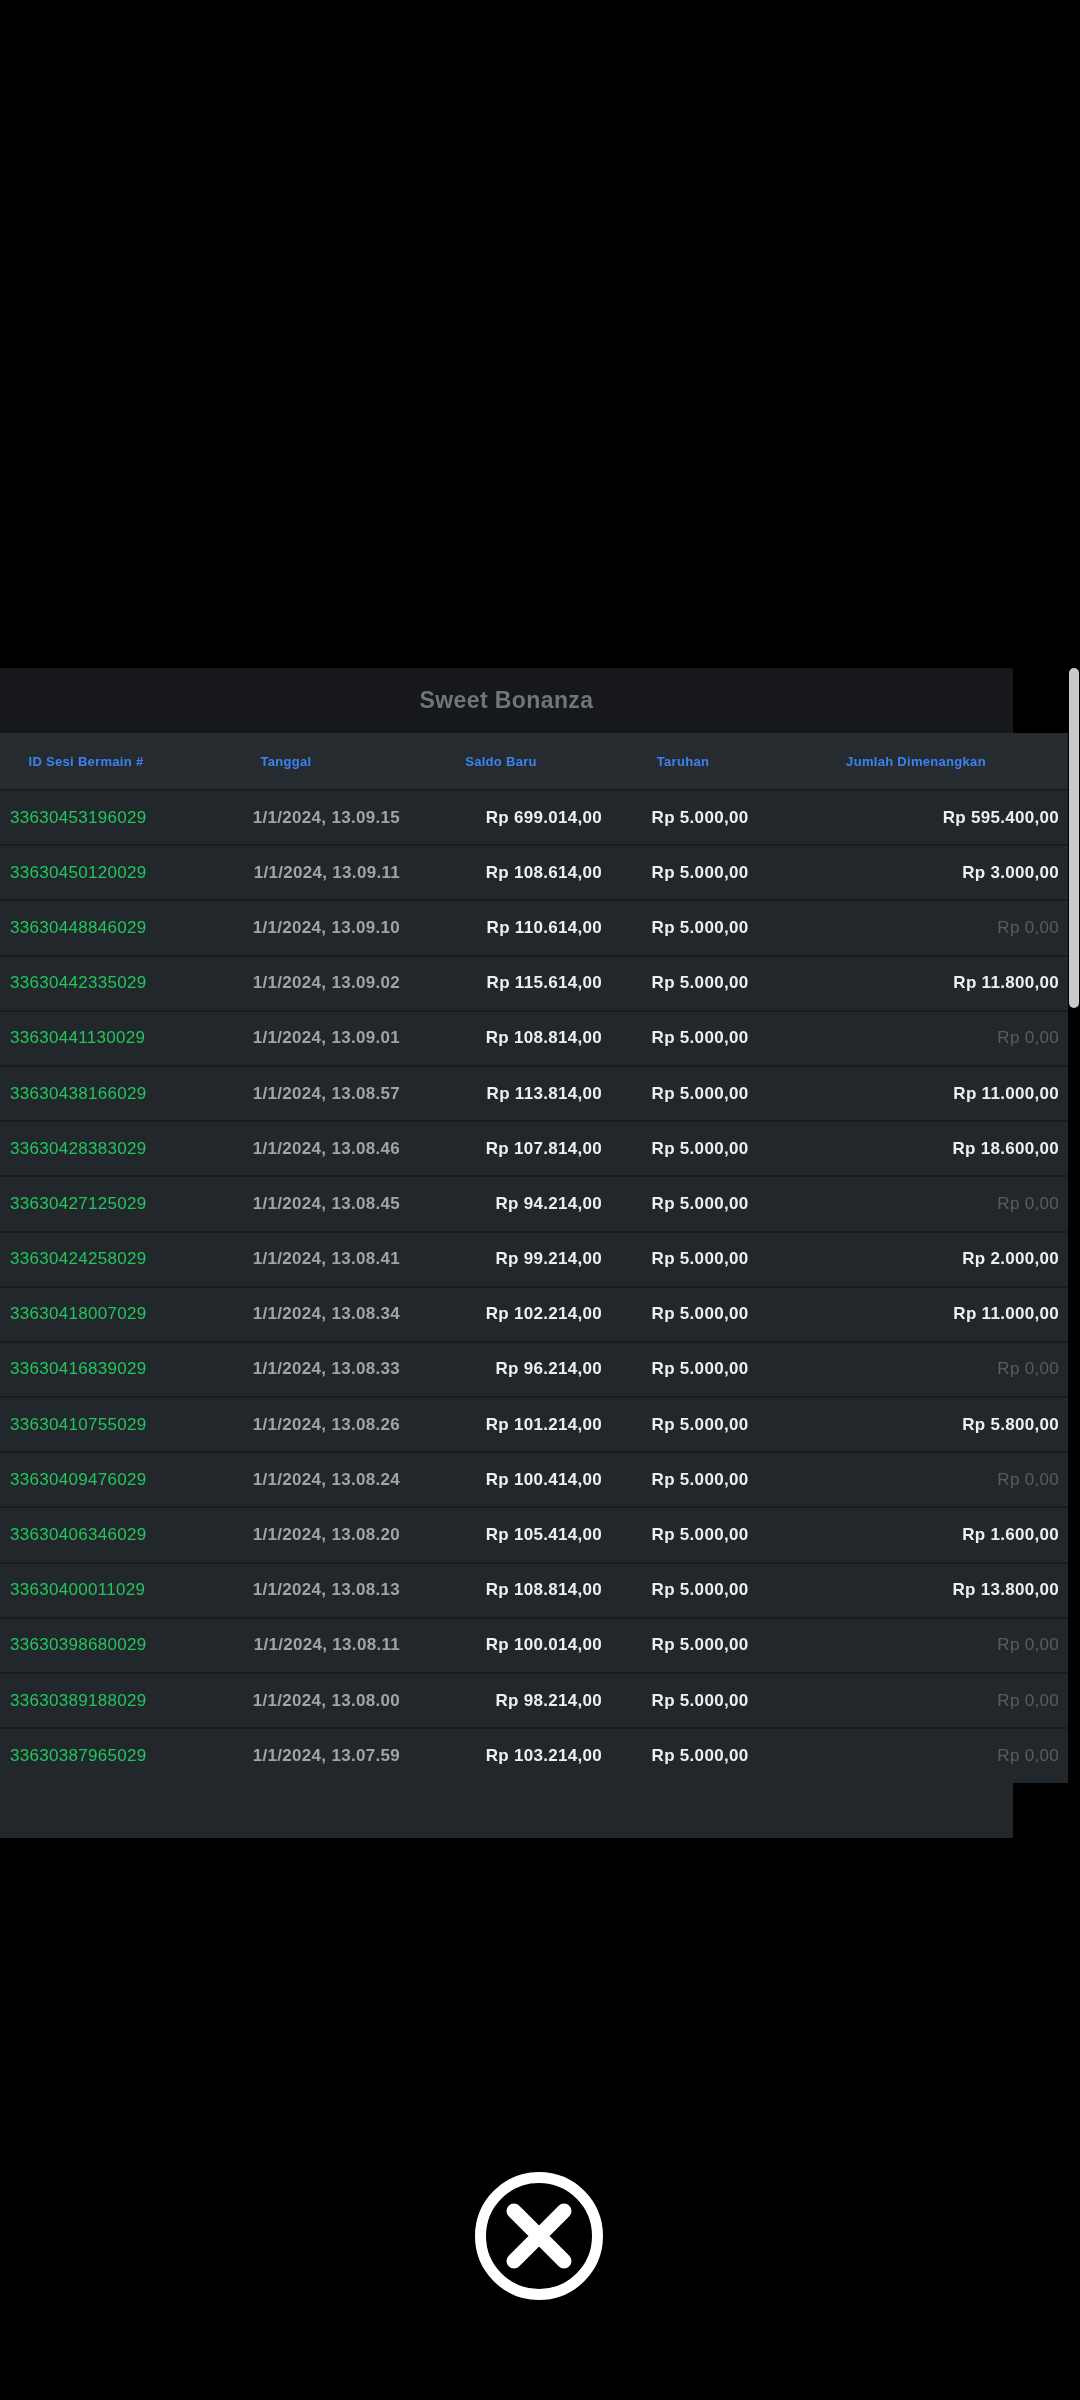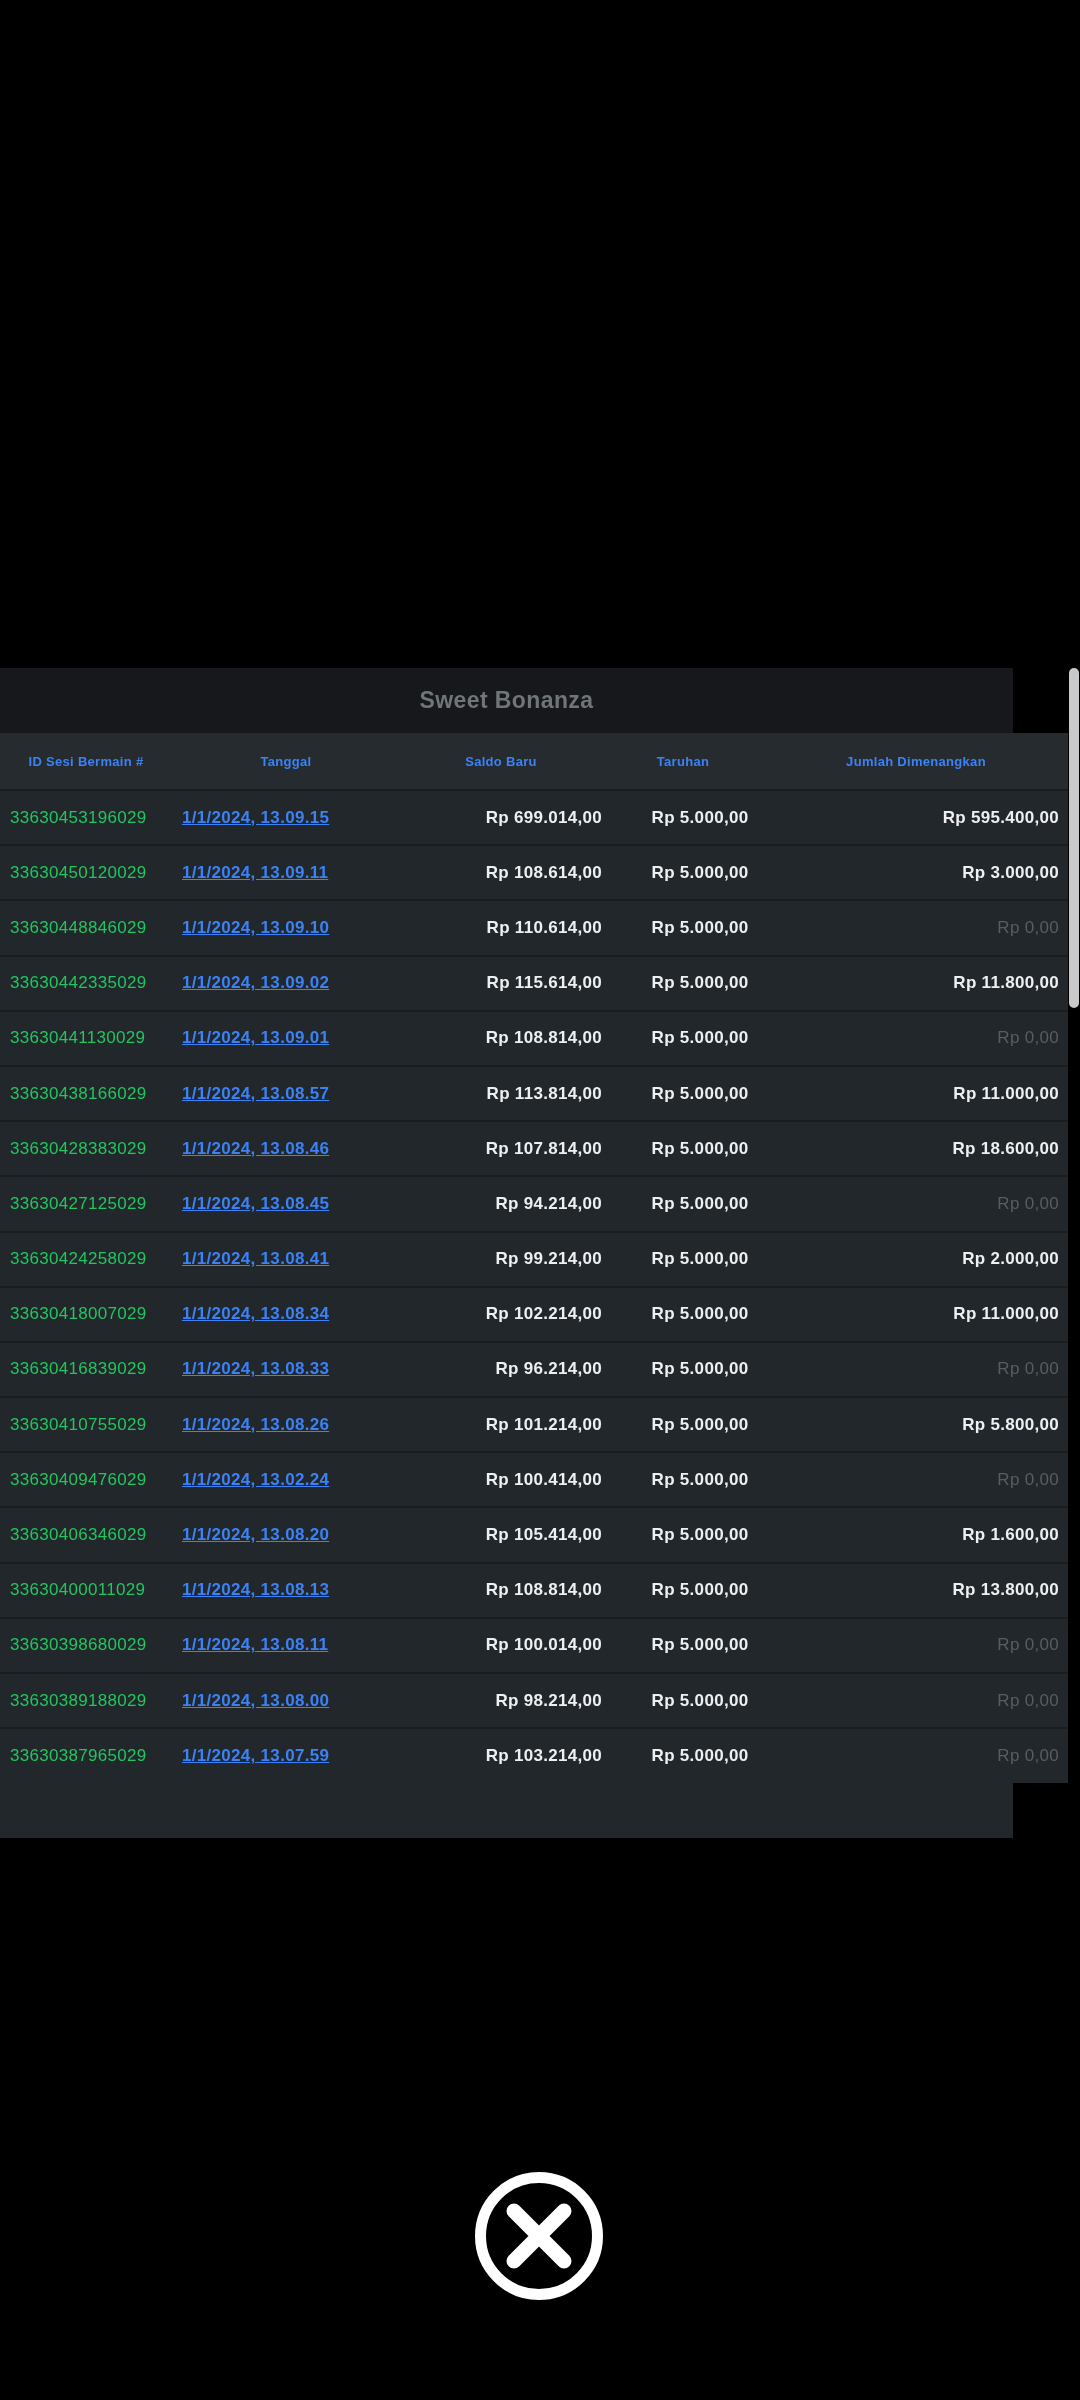--- a/index.html
+++ b/index.html
@@ -55,21 +55,21 @@
     background: #22272b;
   }
   tbody td {
     padding: 0;
     font-size: 17px;
     letter-spacing: 0.3px;
     white-space: nowrap;
     overflow: hidden;
   }
   td.c-id   { color: #22c55e; font-weight: 400; text-align: left;  padding-left: 10px; }
-  td.c-date { color: #3b82f6; font-weight: 600; text-align: left;  padding-left: 10px; text-decoration: underline; }
+  td.c-date { color: #a3a3a3; font-weight: 600; text-align: right;  padding-left: 10px; }
   td.c-bal  { color: #edeff0; font-weight: 600; text-align: right;  padding-left: 12px; }
   td.c-bet  { color: #edeff0; font-weight: 600; text-align: center;  padding-left: 34px; }
   td.c-win  { color: #edeff0; font-weight: 600; text-align: right; padding-right: 9px; }
   td.c-win.dim { color: #575d61; font-weight: 400; }
   .scroll-thumb {
     position: absolute;
     left: 1069px;
     top: 668px;
     width: 10px;
     height: 340px;
@@ -197,21 +197,21 @@
   </tr>
             <tr>
     <td class="c-id">33630410755029</td>
     <td class="c-date">1/1/2024, 13.08.26</td>
     <td class="c-bal">Rp 101.214,00</td>
     <td class="c-bet">Rp 5.000,00</td>
     <td class="c-win">Rp 5.800,00</td>
   </tr>
             <tr>
     <td class="c-id">33630409476029</td>
-    <td class="c-date">1/1/2024, 13.02.24</td>
+    <td class="c-date">1/1/2024, 13.08.24</td>
     <td class="c-bal">Rp 100.414,00</td>
     <td class="c-bet">Rp 5.000,00</td>
     <td class="c-win dim">Rp 0,00</td>
   </tr>
             <tr>
     <td class="c-id">33630406346029</td>
     <td class="c-date">1/1/2024, 13.08.20</td>
     <td class="c-bal">Rp 105.414,00</td>
     <td class="c-bet">Rp 5.000,00</td>
     <td class="c-win">Rp 1.600,00</td>

